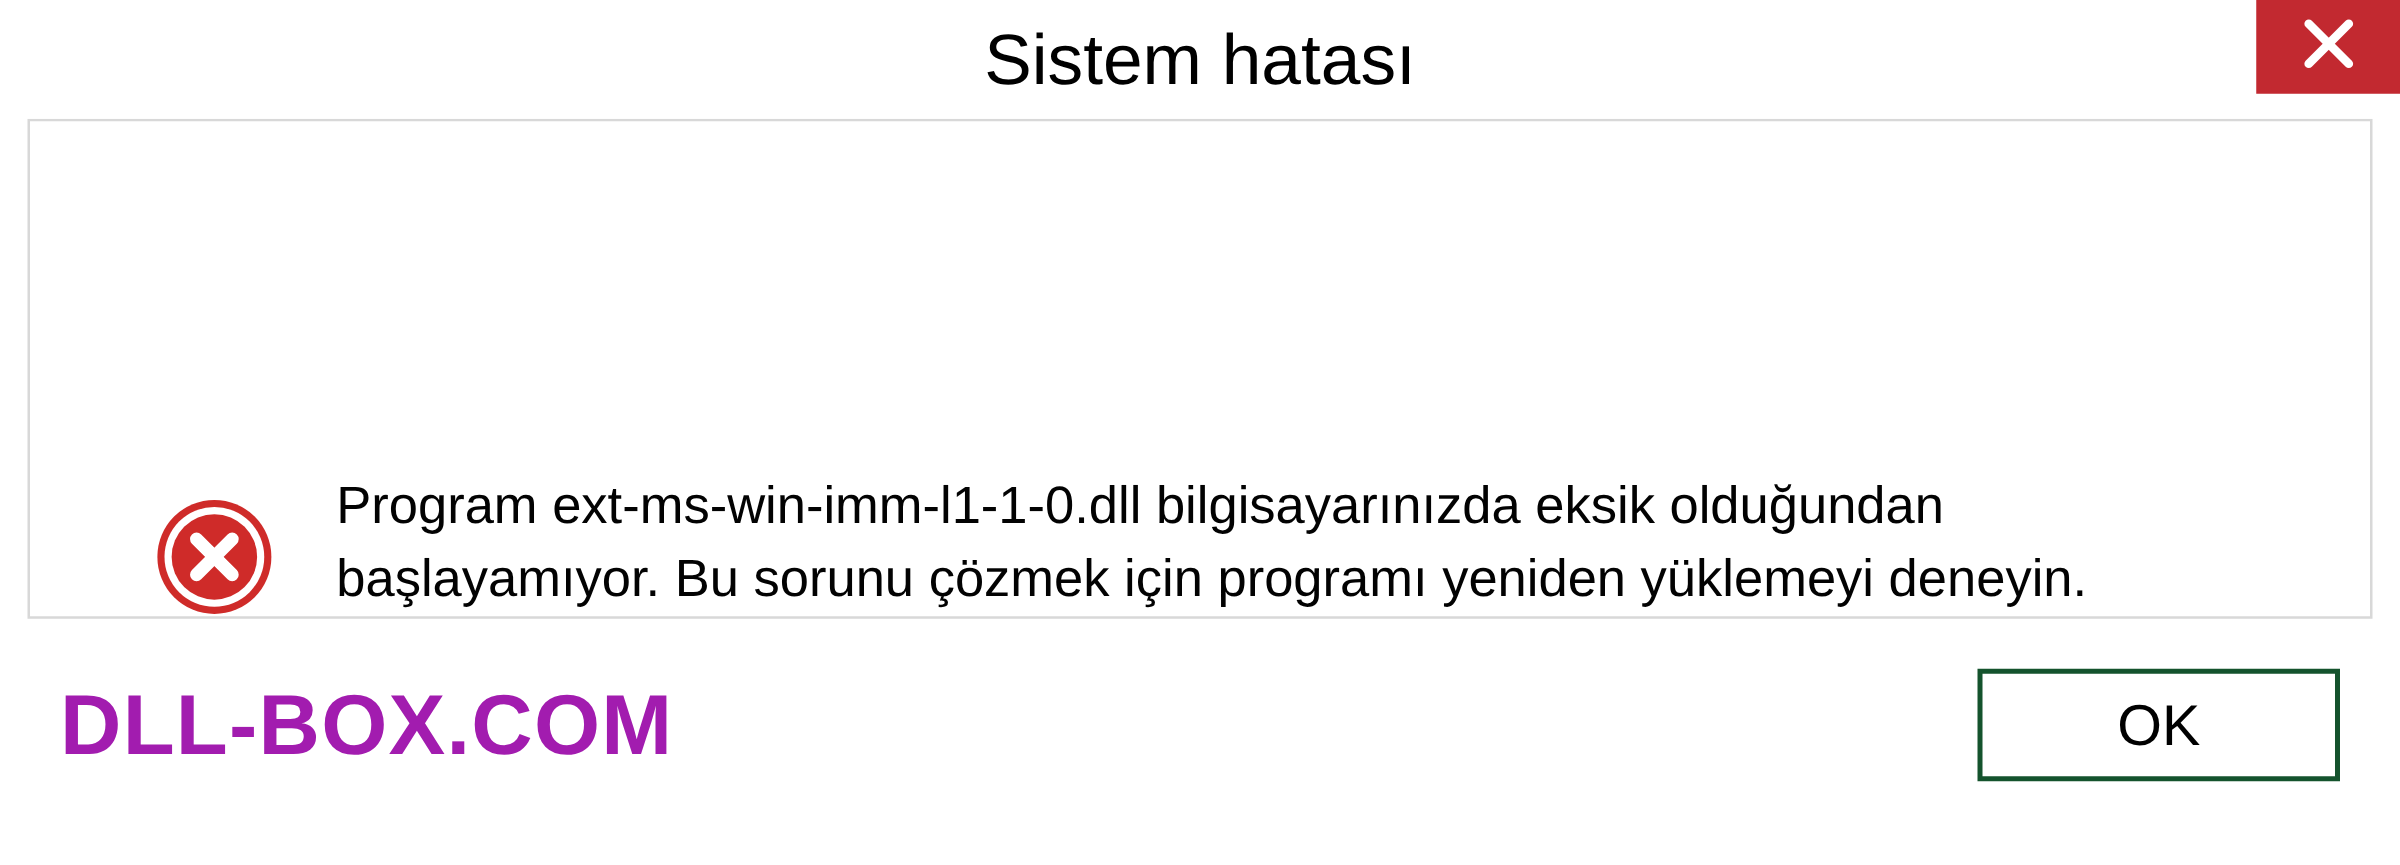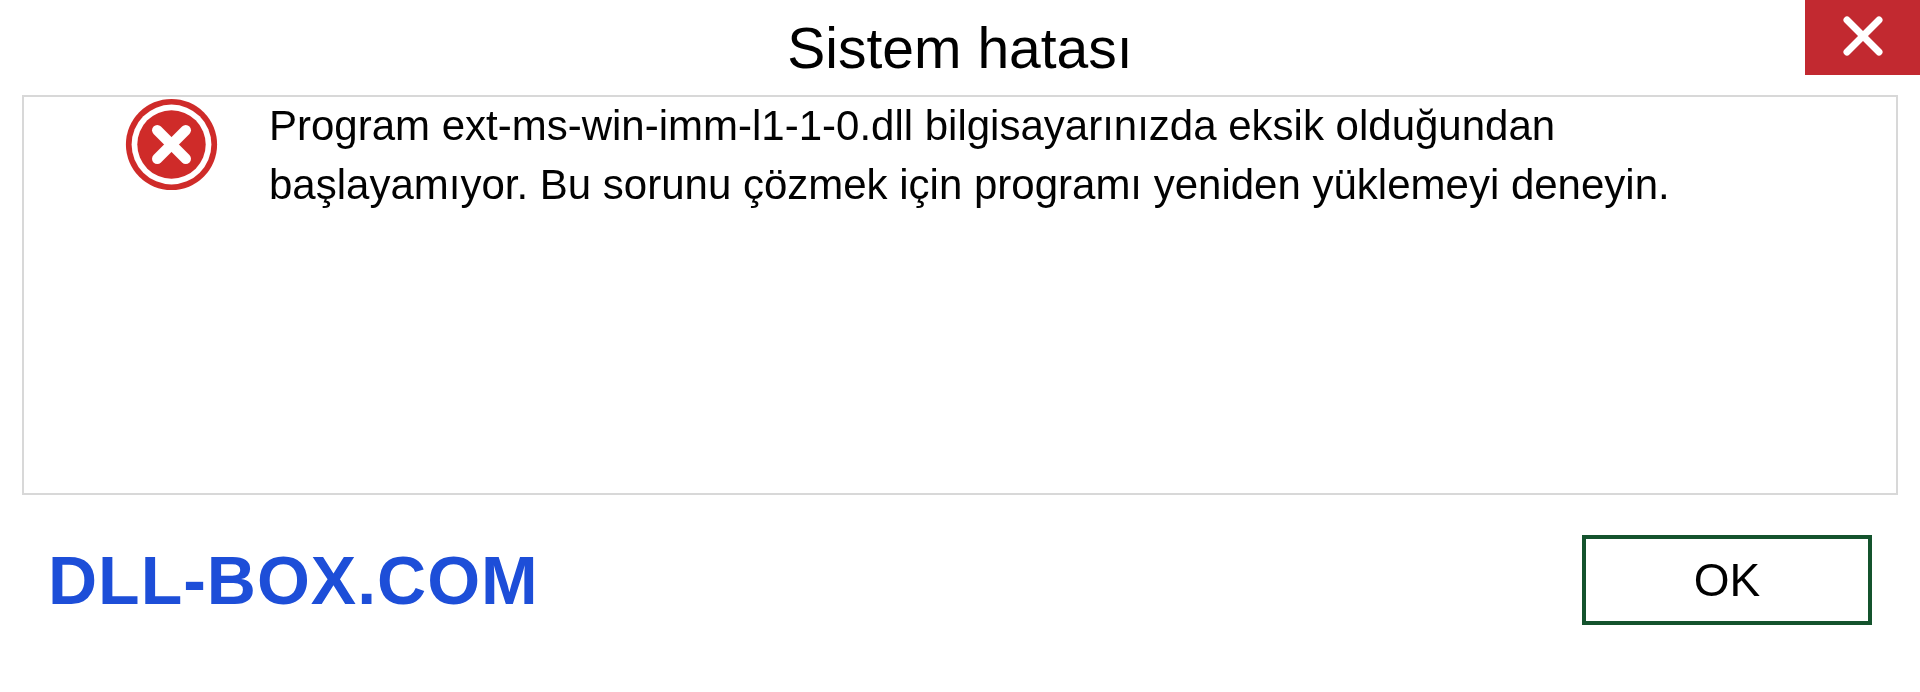--- a/index.html
+++ b/index.html
@@ -42,21 +42,21 @@
     }
     .close-btn svg {
       width: 44px;
       height: 44px;
     }
     .content-area {
       margin: 0 22px;
       border: 2px solid #d8d8d8;
       height: 400px;
       display: flex;
-      align-items: flex-start;
+      align-items: flex-end;
       padding: 0 80px 0 100px;
       background: #ffffff;
     }
     .error-icon {
       width: 95px;
       height: 95px;
       flex-shrink: 0;
       margin-right: 50px;
     }
     .error-icon svg {
@@ -71,21 +71,21 @@
     }
     .footer {
       display: flex;
       align-items: center;
       justify-content: space-between;
       padding: 40px 48px 0 48px;
     }
     .watermark {
       font-size: 68px;
       font-weight: 900;
-      color: #1d4ed8;
+      color: #a21caf;
       letter-spacing: 1px;
       font-family: Arial, sans-serif;
     }
     .ok-button {
       width: 290px;
       height: 90px;
       border: 4px solid #14532d;
       background: #ffffff;
       font-size: 46px;
       color: #000000;

